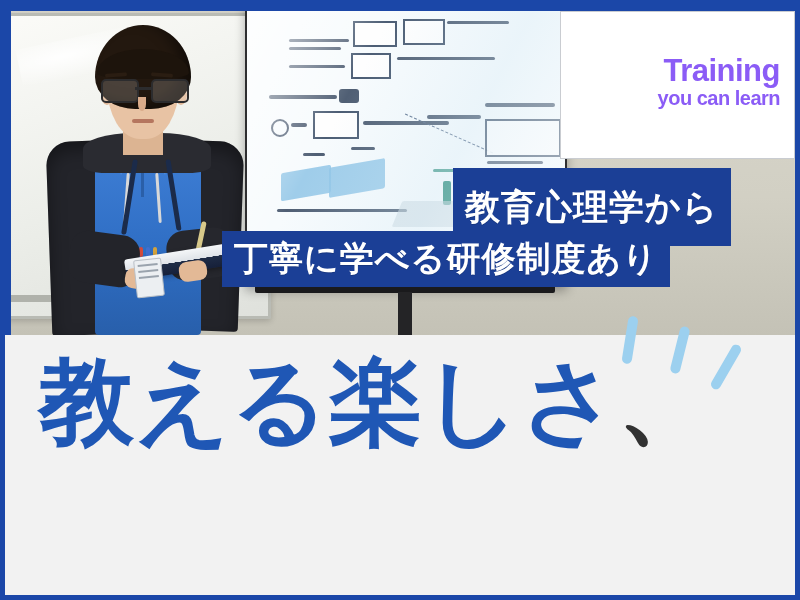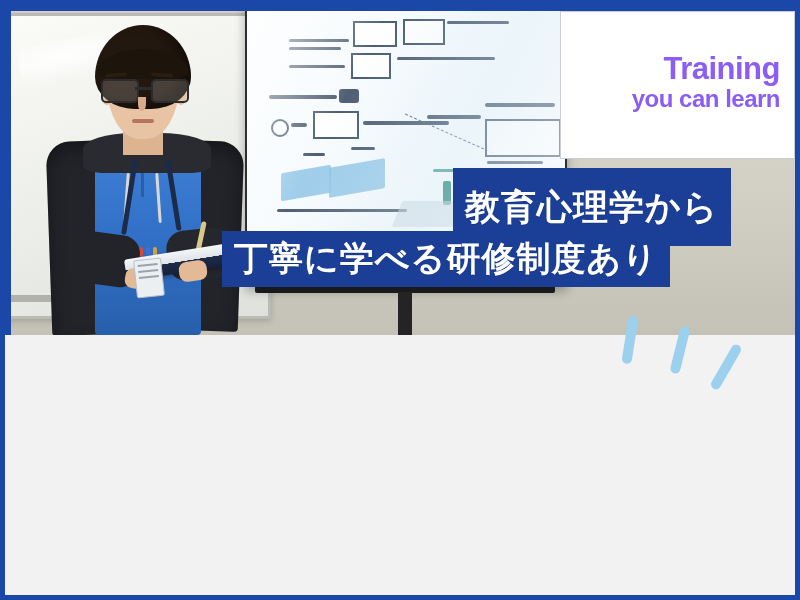--- a/index.html
+++ b/index.html
@@ -188,21 +188,21 @@
     box-sizing:border-box;
     display:flex;flex-direction:column;justify-content:center;
     padding:0 14px 6px 0;
   }
   .training-panel .t1,.training-panel .t2{
     color:#8b5cf6;font-weight:bold;text-align:right;
     font-family:"Liberation Sans","DejaVu Sans",sans-serif;
     letter-spacing:-0.5px;line-height:1.08;
   }
   .training-panel .t1{font-size:31px;}
-  .training-panel .t2{font-size:24px;}
+  .training-panel .t2{font-size:20px;}
 
   
   .banner{
     position:absolute;background:#1b3f96;color:#ffffff;
     font-weight:bold;white-space:nowrap;
     display:flex;align-items:center;
     font-family:"DejaVu Sans","Liberation Sans",sans-serif;
     letter-spacing:1px;
     text-shadow:0 1px 0 rgba(0,0,0,.15);
   }
@@ -347,15 +347,18 @@
   <div class="banner banner-1">教育心理学から</div>
   <div class="banner banner-2">丁寧に学べる研修制度あり</div>
 
   <div class="sparkles">
     <div class="dash d1"></div>
     <div class="dash d2"></div>
     <div class="dash d3"></div>
   </div>
 
   <div class="headline">
+    <span class="hl-line l1">
+      <span class="blue">教える楽しさ</span><span class="dark">、</span>
+    </span>
   </div>
 
 </div>
 
 </body></html>

